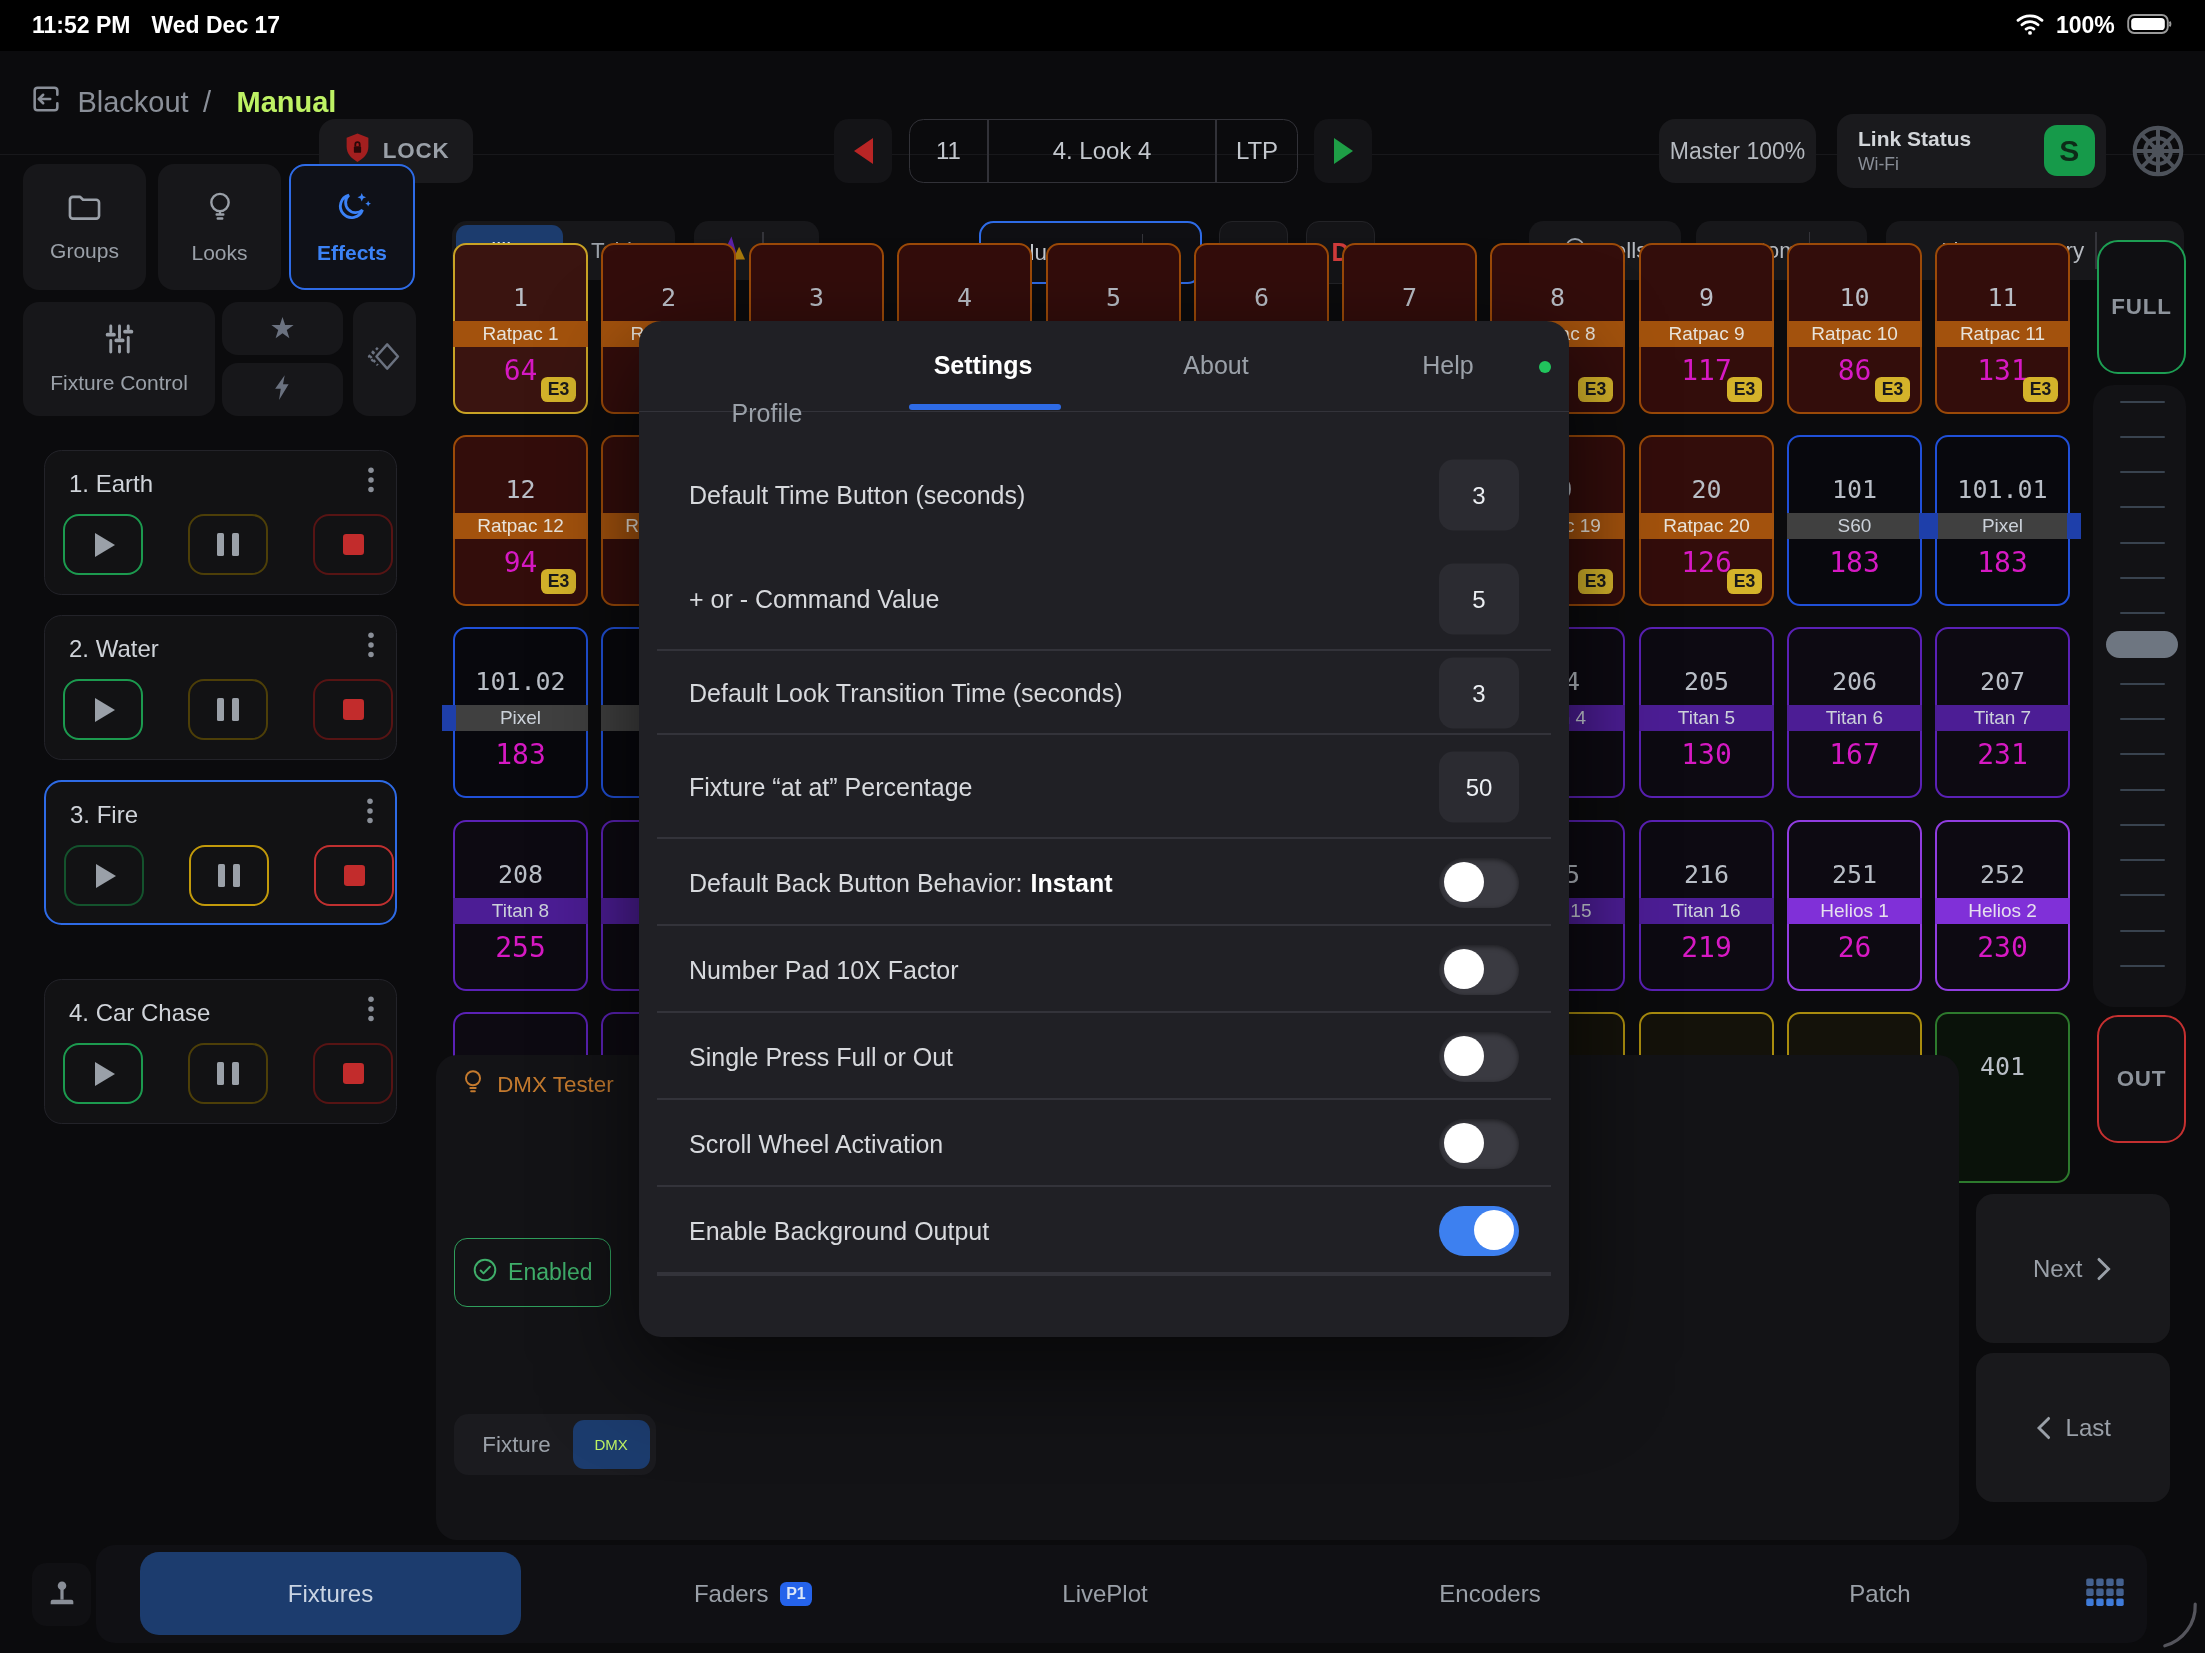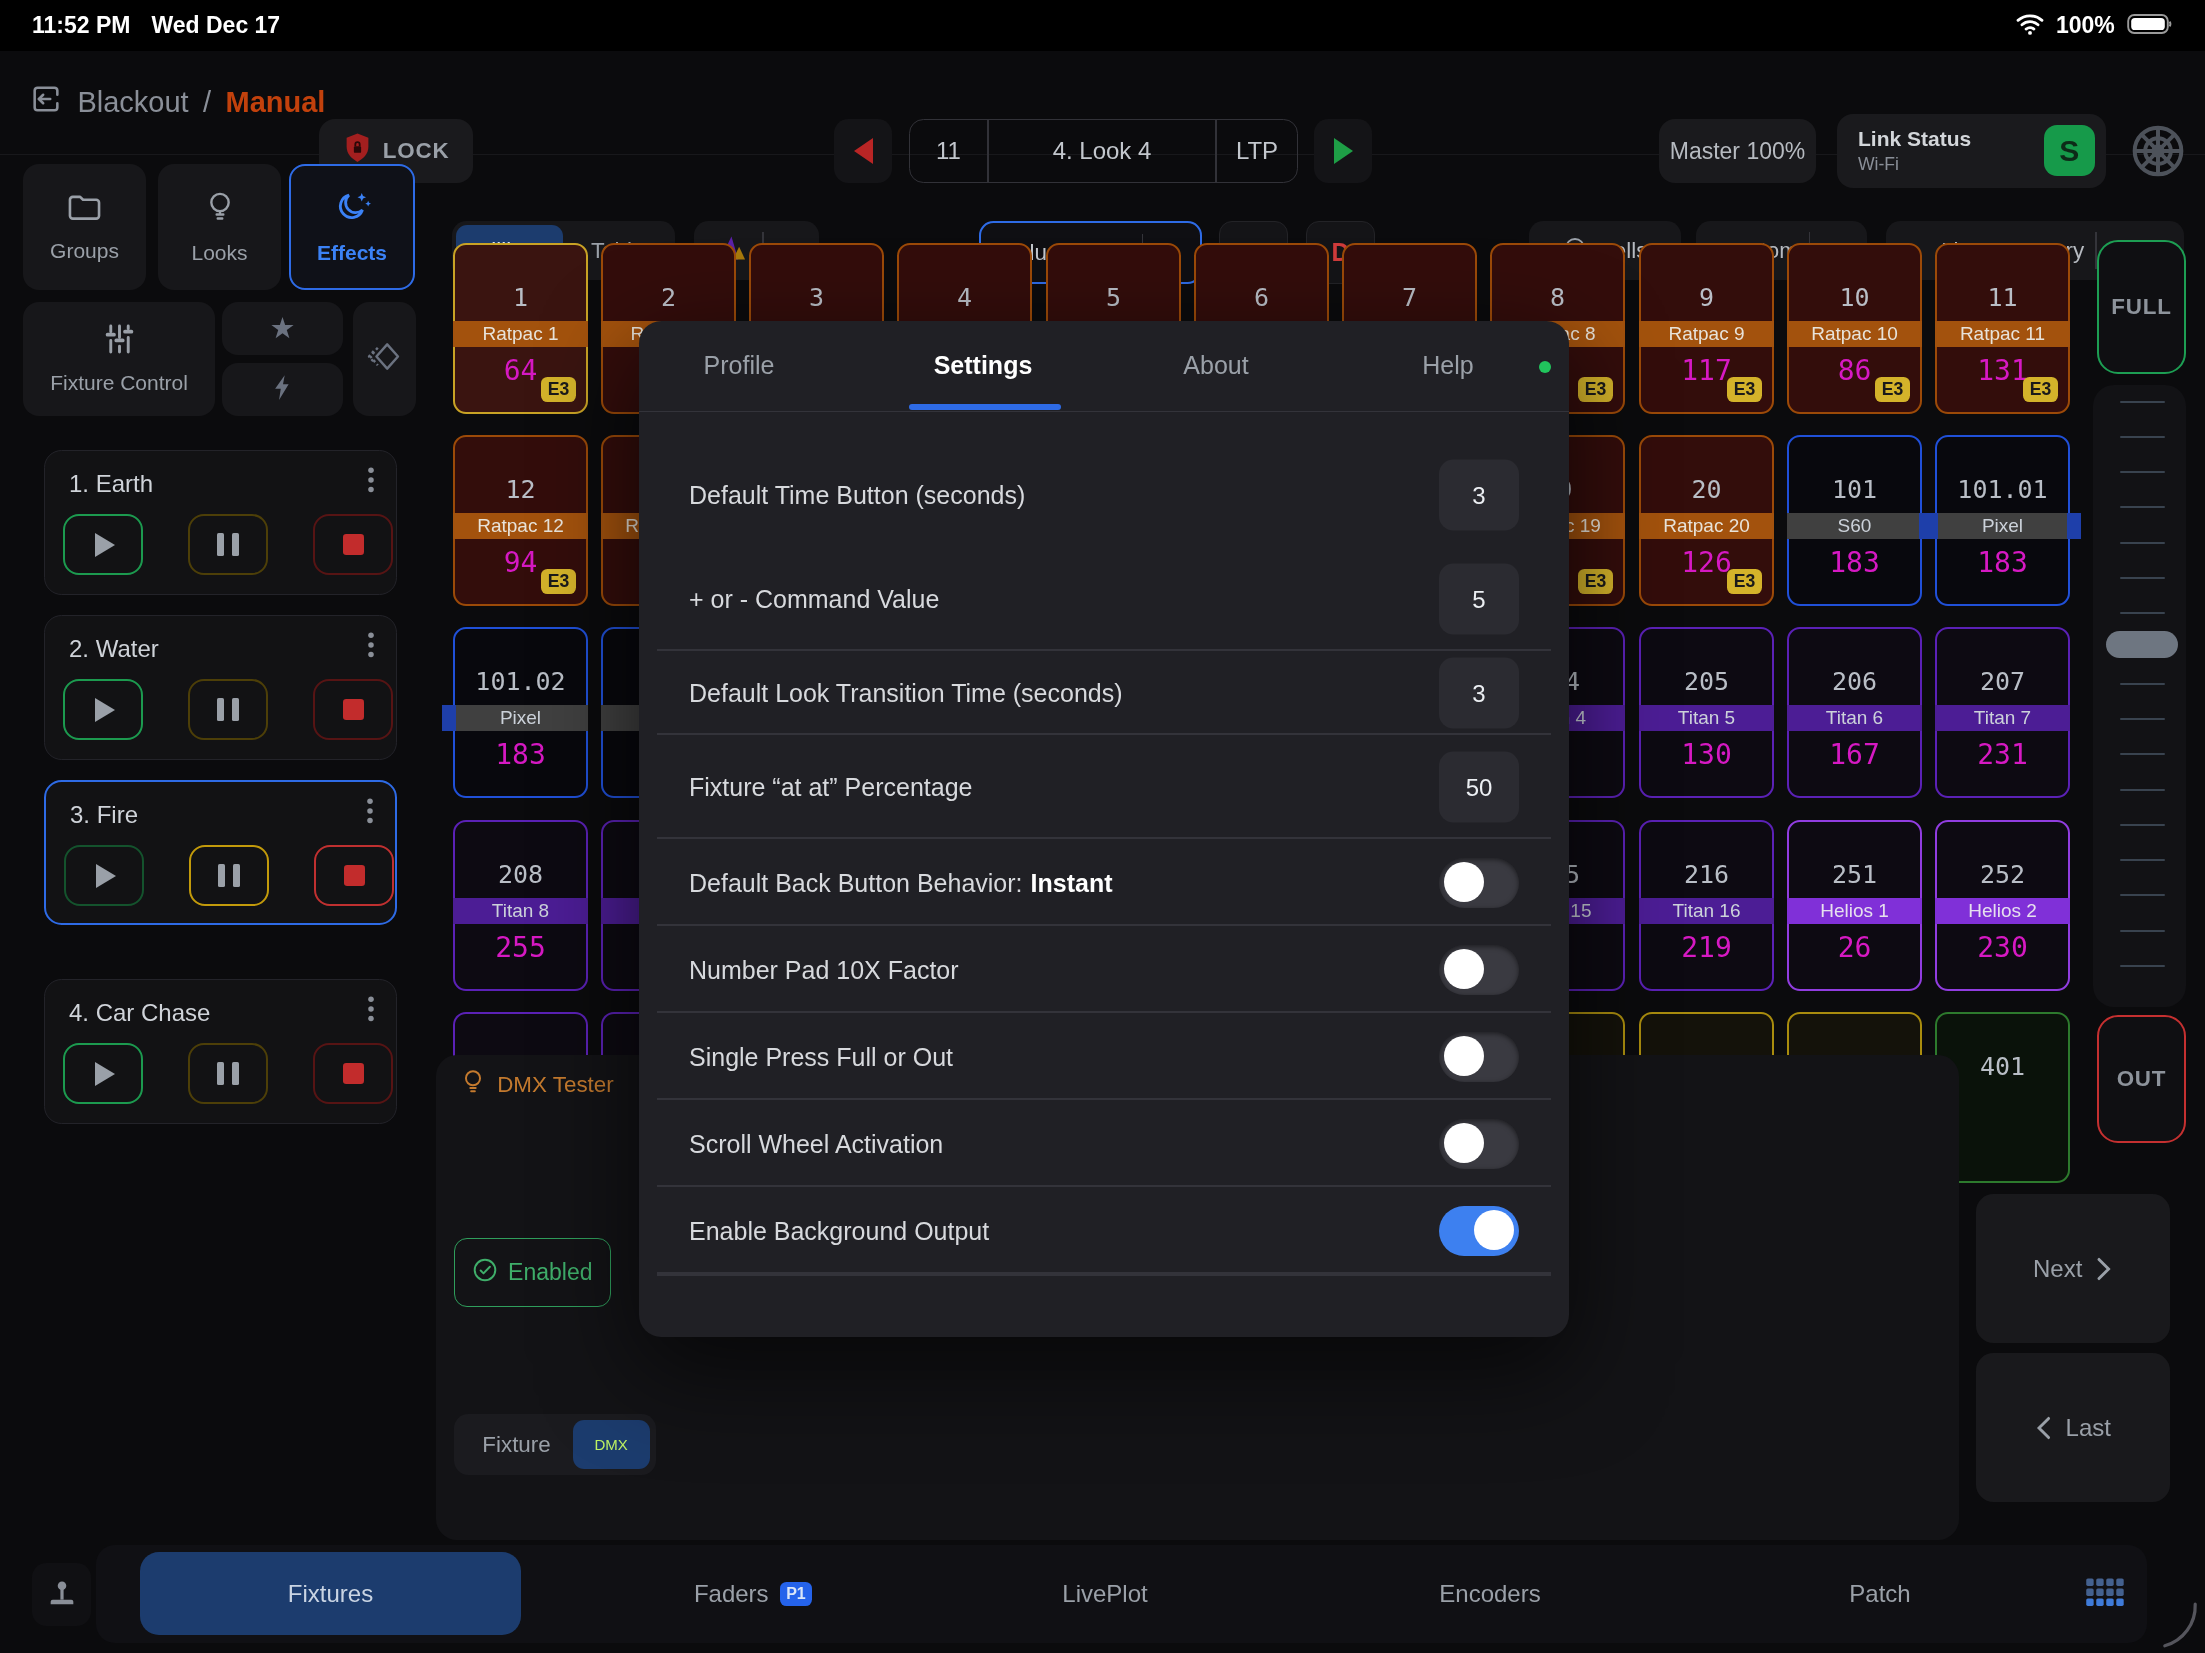--- a/index.html
+++ b/index.html
@@ -11,21 +11,21 @@
   
   .statusbar{left:0;top:0;width:2205px;height:51px;background:#000;color:#fff;}
   .sb-time{left:32px;top:0;height:51px;font-size:23px;font-weight:700;gap:21px;}
   .sb-right{right:29px;top:0;height:51px;gap:11.2px;}
   .sb-batt-pct{font-size:23px;font-weight:700;}
 
   
   .appbar{left:0;top:51px;width:2205px;height:103px;border-bottom:0.8px solid #18181b;}
   .crumb{left:29px;top:51px;height:103px;gap:14.4px;font-size:29px;}
   .crumb .dim{color:#8a8f98;}
-  .crumb b{color:#c2410c;}
+  .crumb b{color:#bef264;margin-left:11px;}
   .pill{background:#1a1a1d;border-radius:16px;}
   .lockbtn{left:319px;top:119px;width:154px;height:64px;gap:11.2px;justify-content:center;
            font-size:22.4px;font-weight:700;letter-spacing:0.8px;color:#9aa0a8;}
   .navbtn{top:119px;width:58px;height:64px;border-radius:14.4px;background:#141417;justify-content:center;}
   .tri-left{width:0;height:0;border-top:13px solid transparent;border-bottom:13px solid transparent;border-right:19px solid #b92525;}
   .tri-right{width:0;height:0;border-top:13px solid transparent;border-bottom:13px solid transparent;border-left:19px solid #1e9e46;}
   .lookbox{left:909px;top:119px;width:389px;height:64px;border:1.6px solid #323238;border-radius:14.4px;box-sizing:border-box;}
   .lookbox .seg{height:100%;justify-content:center;font-size:24px;color:#c3c7cd;}
   .lookbox .div{width:1.6px;height:100%;background:#323238;}
   .masterbtn{left:1659px;top:119px;width:157px;height:64px;justify-content:center;font-size:23px;color:#b6bac0;}
@@ -813,21 +813,21 @@
   </div>
 
   <div class="abs" style="right:4.8px;bottom:1.6px;">
     <svg width="48" height="48" viewBox="0 0 60 60" fill="none" stroke="#55555c" stroke-width="4" stroke-linecap="round">
       <path d="M54 4 A 52 52 0 0 1 16 56"></path>
     </svg>
   </div>
 
   <div class="abs modal">
     <div class="tabs">
-      <div class="tab" style="left:12px;">Profile</div>
+      <div class="tab" style="left:40px;margin-top:48px;">Profile</div>
       <div class="tab on" style="left:256px;">Settings</div>
       <div class="tab" style="left:721px;">Help</div>
       <div class="tab" style="left:489px;">About</div>
       <div class="tabline"></div>
       <div class="gdot"></div>
     </div>
     <div class="mrows" id="modalRows">
         <div class="mrow" style="height: 104px;">
           <div class="lbl"><span>Default Time Button (seconds)</span></div>
           <div class="chip">3</div>

